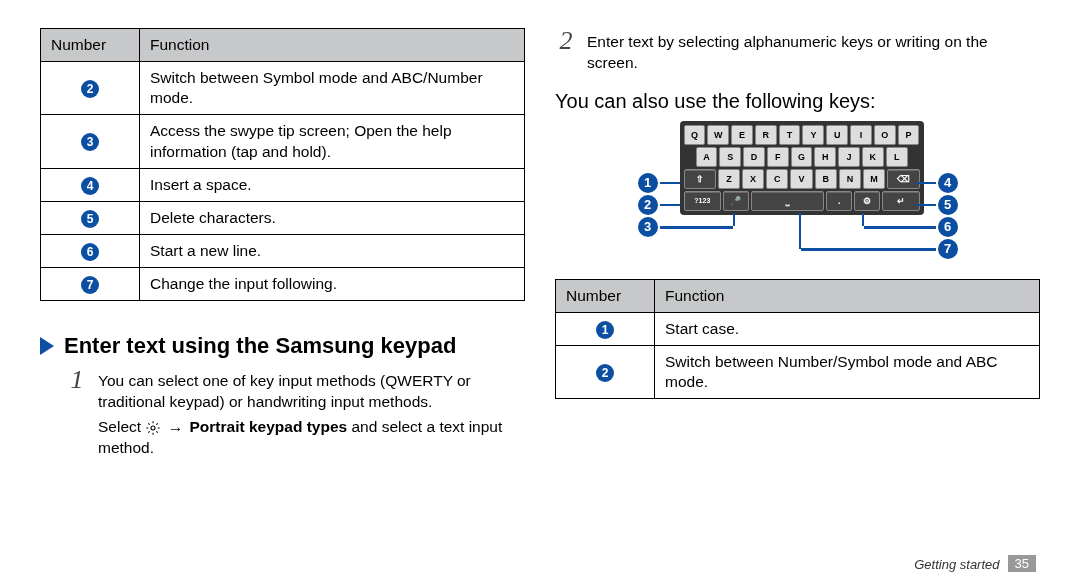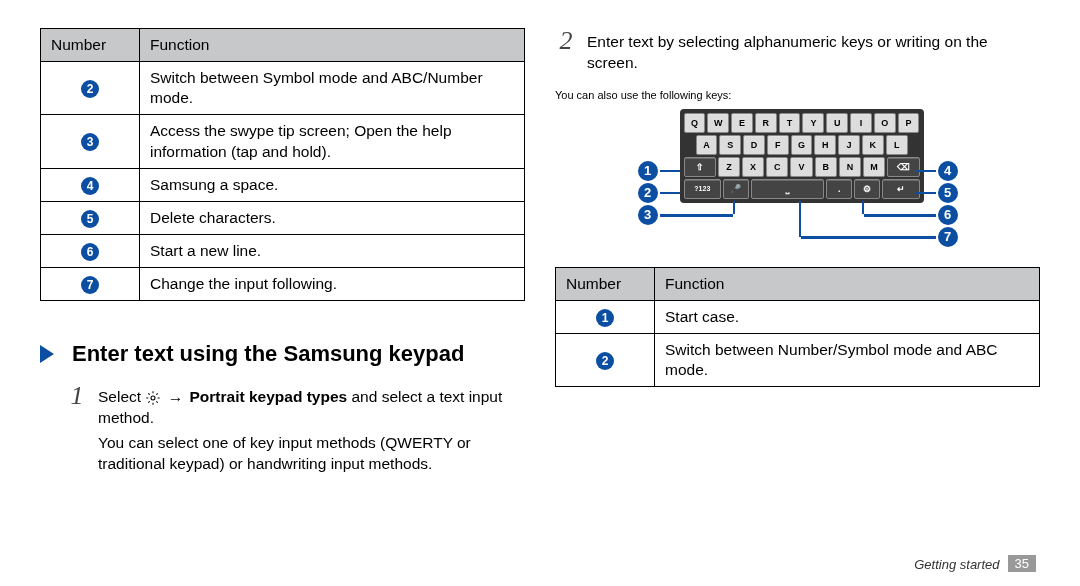--- a/index.html
+++ b/index.html
@@ -13,33 +13,33 @@
   table.func th, table.func td { border:1px solid #000; padding:6px 10px; text-align:left; vertical-align:middle; font-weight:normal;}
   table.func th { background:#c7c8ca; }
   table.func td.num { width:78px; text-align:center; }
 
   
   .cnum { display:inline-flex; align-items:center; justify-content:center; width:18px; height:18px; border-radius:50%; background:#0b4ea2; color:#fff; font:700 12px/1 Arial, sans-serif; }
 
   
   .heading-row { display:flex; align-items:center; gap:10px; margin-top:32px; margin-bottom:8px;}
   .chev { width:0;height:0;border-top:9px solid transparent;border-bottom:9px solid transparent;border-left:14px solid #0b4ea2; }
-  h2 { margin:8px; font-size:22px; font-weight:700;}
+  h2 { margin:0; font-size:22px; font-weight:700;}
 
   
   .step { display:flex; gap:10px; font-size:15.5px; margin-left:26px; line-height:1.35;}
   .step .numit { font-family:"Times New Roman", Georgia, serif; font-style:italic; font-size:26px; line-height:1; color:#444; min-width:22px; text-align:center; }
   .step .body { flex:1; padding-top:4px;}
   .step .body p { margin:0 0 4px 0;}
   .strong { font-weight:700;}
 
   .settings-icon { display:inline-flex; vertical-align:middle; }
   .arrow-sym { margin:0 2px;}
 
-  .note { font-size:11px; margin:10px 0 4px 26px; line-height:1.35;}
+  .note { font-size:20px; margin:10px 0 4px 26px; line-height:1.35;}
   .col.right .note { margin-left:0; }
 
   
   .kbwrap { position:relative; width:320px; height:150px; margin:6px auto 0 auto;}
   .kb { position:absolute; left:42px; top:0; width:236px; background:#333; padding:4px; border-radius:4px;}
   .krow { display:flex; gap:2px; margin-bottom:2px;}
   .krow:last-child{margin-bottom:0;}
   .key { background:#555; border:1px solid #888; border-radius:2px; height:18px; flex:1; color:#fff; font:700 9px/18px Arial; text-align:center; box-shadow:inset 0 1px 0 rgba(255,255,255,.2);}
   .key.light { background:#ddd; color:#000;}
   .key.wide1 { flex:1.5;}
@@ -80,21 +80,21 @@
       <tr>
             <td class="num"><span class="cnum">2</span></td>
             <td>Switch between Symbol mode and ABC/Number mode.</td>
           </tr>
       <tr>
             <td class="num"><span class="cnum">3</span></td>
             <td>Access the swype tip screen; Open the help information (tap and hold).</td>
           </tr>
       <tr>
             <td class="num"><span class="cnum">4</span></td>
-            <td>Samsung a space.</td>
+            <td>Insert a space.</td>
           </tr>
       <tr>
             <td class="num"><span class="cnum">5</span></td>
             <td>Delete characters.</td>
           </tr>
       <tr>
             <td class="num"><span class="cnum">6</span></td>
             <td>Start a new line.</td>
           </tr>
       <tr>
@@ -105,33 +105,33 @@
       </table>
 
     <div class="heading-row">
       <span class="chev"></span>
       <h2>Enter text using the Samsung keypad</h2>
     </div>
 
     <div class="step">
       <div class="numit">1</div>
       <div class="body">
+        <p>You can select one of key input methods (QWERTY or traditional keypad) or handwriting input methods.</p>
         <p>
           <span>Select </span>
           <span class="settings-icon">
             <svg width="16" height="16" viewBox="0 0 24 24" fill="none" stroke="#000" stroke-width="1.6">
               <circle cx="12" cy="12" r="3"></circle>
               <path d="M12 2v3M12 19v3M4.9 4.9l2.1 2.1M17 17l2.1 2.1M2 12h3M19 12h3M4.9 19.1L7 17M17 7l2.1-2.1"></path>
             </svg>
           </span>
           <span class="arrow-sym">→</span>
           <span class="strong"> Portrait keypad types</span>
           <span> and select a text input method.</span>
         </p>
-        <p>You can select one of key input methods (QWERTY or traditional keypad) or handwriting input methods.</p>
       </div>
     </div>
   </div>
 
   <div class="col right">
     <div class="step" style="margin-left:0;">
       <div class="numit">2</div>
       <div class="body">
           <p>Enter text by selecting alphanumeric keys or writing on the screen.</p>
         </div>

